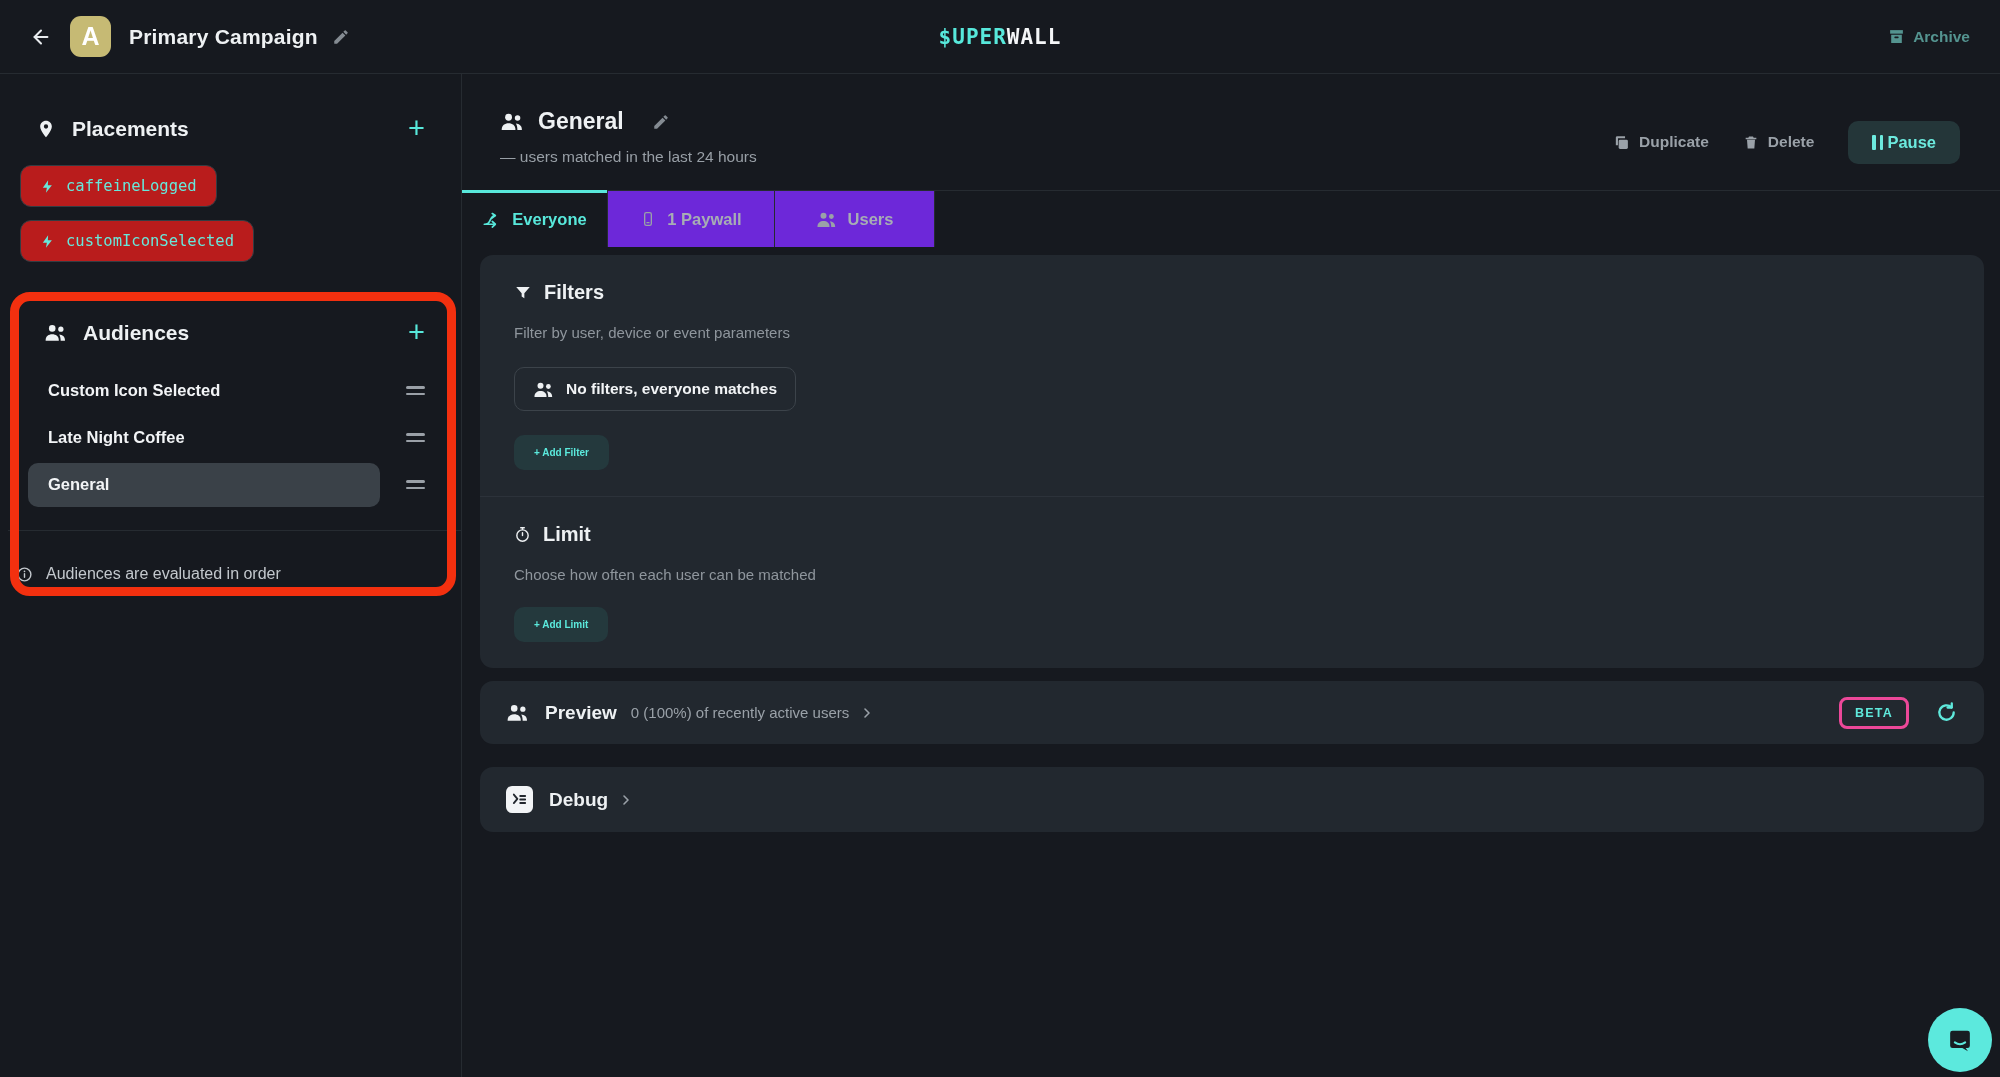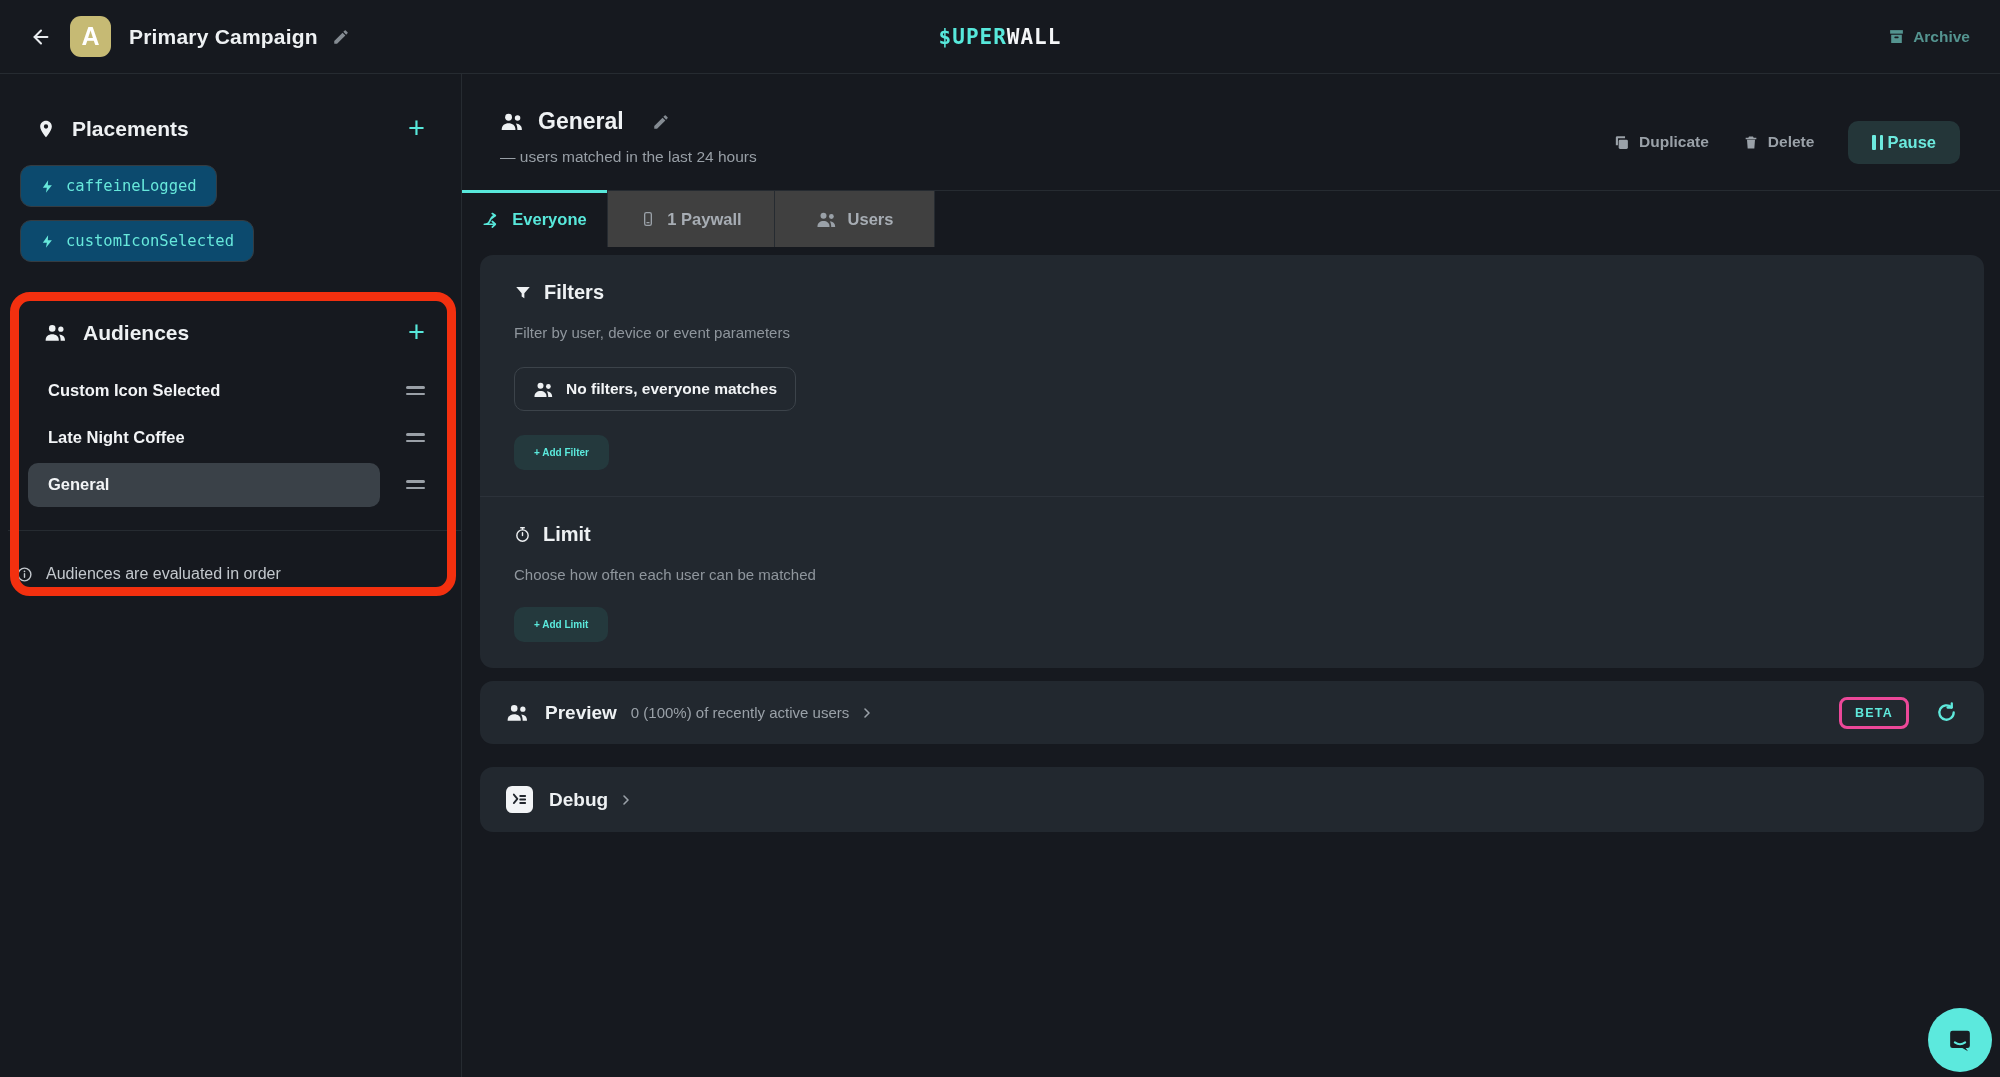--- a/index.html
+++ b/index.html
@@ -25,21 +25,21 @@
   .content { flex:1; display:flex; min-height:0;justify-content:flex-end; }
 
   
   .sidebar { width:462px; flex:0 0 462px; border-right:1px solid #262b31; position:relative; }
   .side-head { display:flex; align-items:center; padding:0 36px; }
   .side-head .ttl { font-size:21px; font-weight:700; margin-left:16px; }
   .plus-btn { margin-left:auto; background:none; border:none; cursor:pointer;
     color:#57e8db; font-size:29px; font-weight:400; line-height:1; }
   .placements { margin-top:40px; }
   .tags { padding:0 0 0 20px; margin-top:22px; display:flex; flex-direction:column; gap:13px; align-items:flex-start; }
-  .tag { display:flex; align-items:center; gap:11px; background:#0c4a6e; border:1px solid #343c42;
+  .tag { display:flex; align-items:center; gap:11px; background:#b91c1c; border:1px solid #343c42;
     border-radius:11px; padding:11px 19px; cursor:pointer; }
   .tag span { font-family:"DejaVu Sans Mono", monospace; font-size:15.5px; color:#67e8db; }
 
   .audiences { position:absolute; top:244px; left:8px; right:0; }
   .aud-rows { margin-top:20px; }
   .aud-row { height:47px; display:flex; align-items:center; padding:0 36px 0 20px; }
   .aud-pill { flex:1; height:44px; display:flex; align-items:center; padding:0 20px;
     border-radius:10px; cursor:pointer; margin-right:26px; }
   .aud-pill.selected { background:#3a4148; }
   .aud-pill span { font-size:16.5px; font-weight:700; color:#f2f4f6; }
@@ -60,21 +60,21 @@
   .mh-actions { display:flex; align-items:center; gap:34px; margin-top:10px; }
   .ghost-btn { background:none; border:none; cursor:pointer; display:flex; align-items:center; gap:9px;
     color:#9aa1a8; font-size:15.5px; font-weight:700; }
   .pause-btn { display:flex; align-items:center; gap:4px; background:#243639; border:none; cursor:pointer;
     border-radius:10px; padding:12px 24px; color:#6ceade; font-size:16.5px; font-weight:700; }
   .pause-ic { display:flex; gap:4px; }
   .pause-ic i { width:3.5px; height:15px; background:#6ceade; border-radius:1px; }
 
   .tabs { display:flex; margin-top:24px; height:57px; border-top:1px solid #262b31; }
   .tab { display:flex; align-items:center; justify-content:center; gap:11px; cursor:pointer;
-    border-right:1px solid #262b31; background:#404040; position:relative;
+    border-right:1px solid #262b31; background:#6d28d9; position:relative;
     color:#a7adb4; font-size:16.5px; font-weight:600; }
   .tab.active { background:transparent; color:#58e8db; }
   .tab.active::before { content:""; position:absolute; top:-1px; left:0; right:0; height:3px; background:#58e8db; }
   .tab-everyone { width:146px; } .tab-paywall { width:167px; } .tab-results { width:166px; } .tab-users { width:160px; }
   .tabs .filler { flex:1; }
 
   .card { margin:8px 16px 0 18px; background:#22282f; border-radius:13px; padding:26px 34px; }
   .sec-title { display:flex; align-items:center; gap:12px; font-size:20px; font-weight:700; }
   .sec-sub { margin-top:20px; color:#8f969d; font-size:15px; }
   .chip { margin-top:26px; display:inline-flex; align-items:center; gap:12px; border:1px solid #3c434a;

